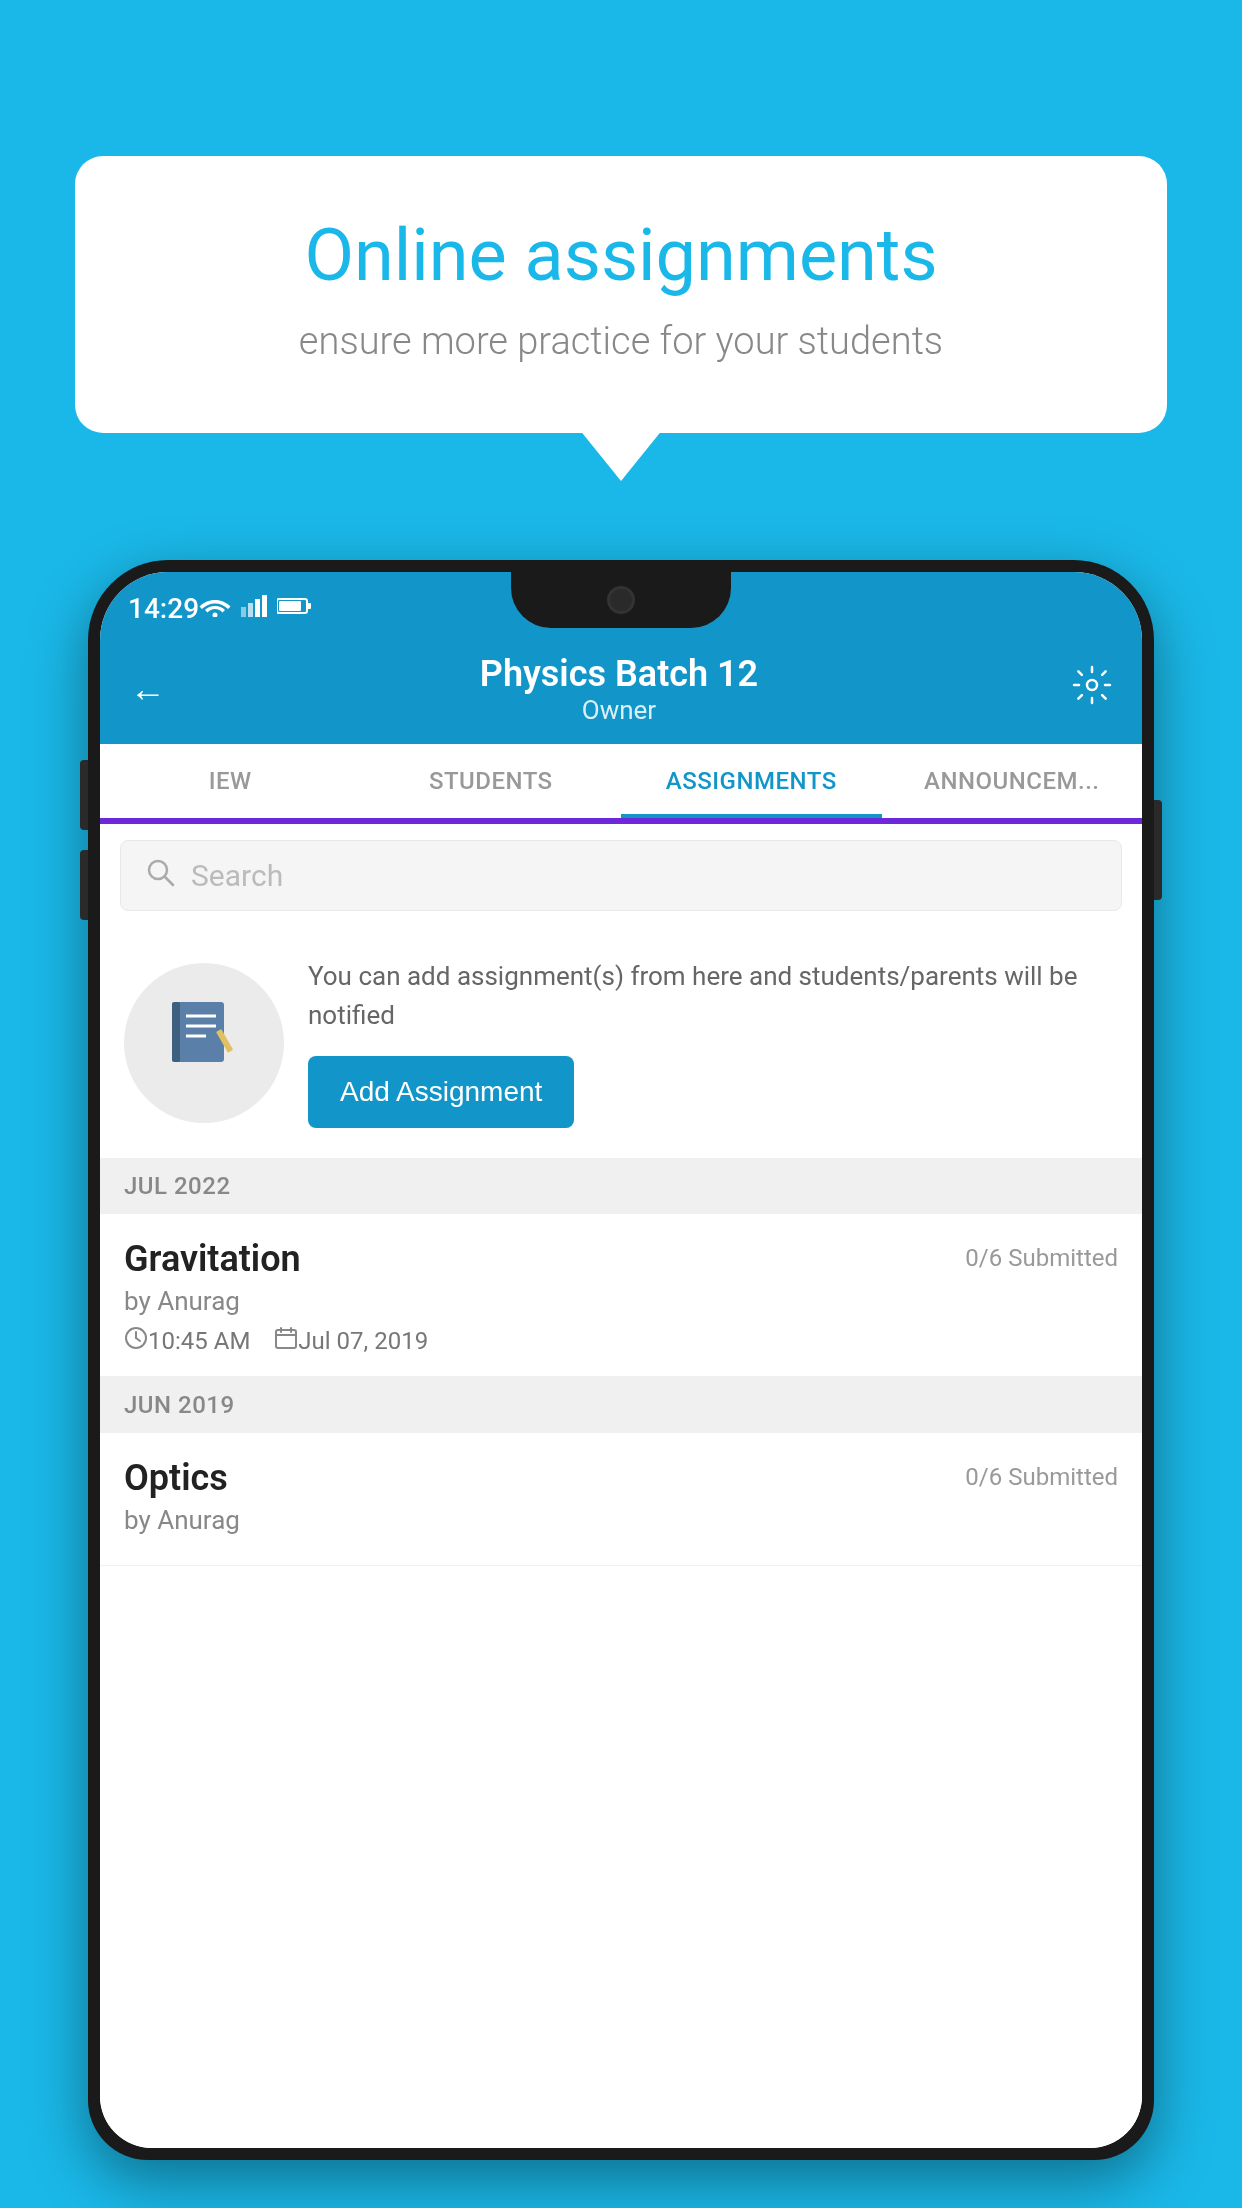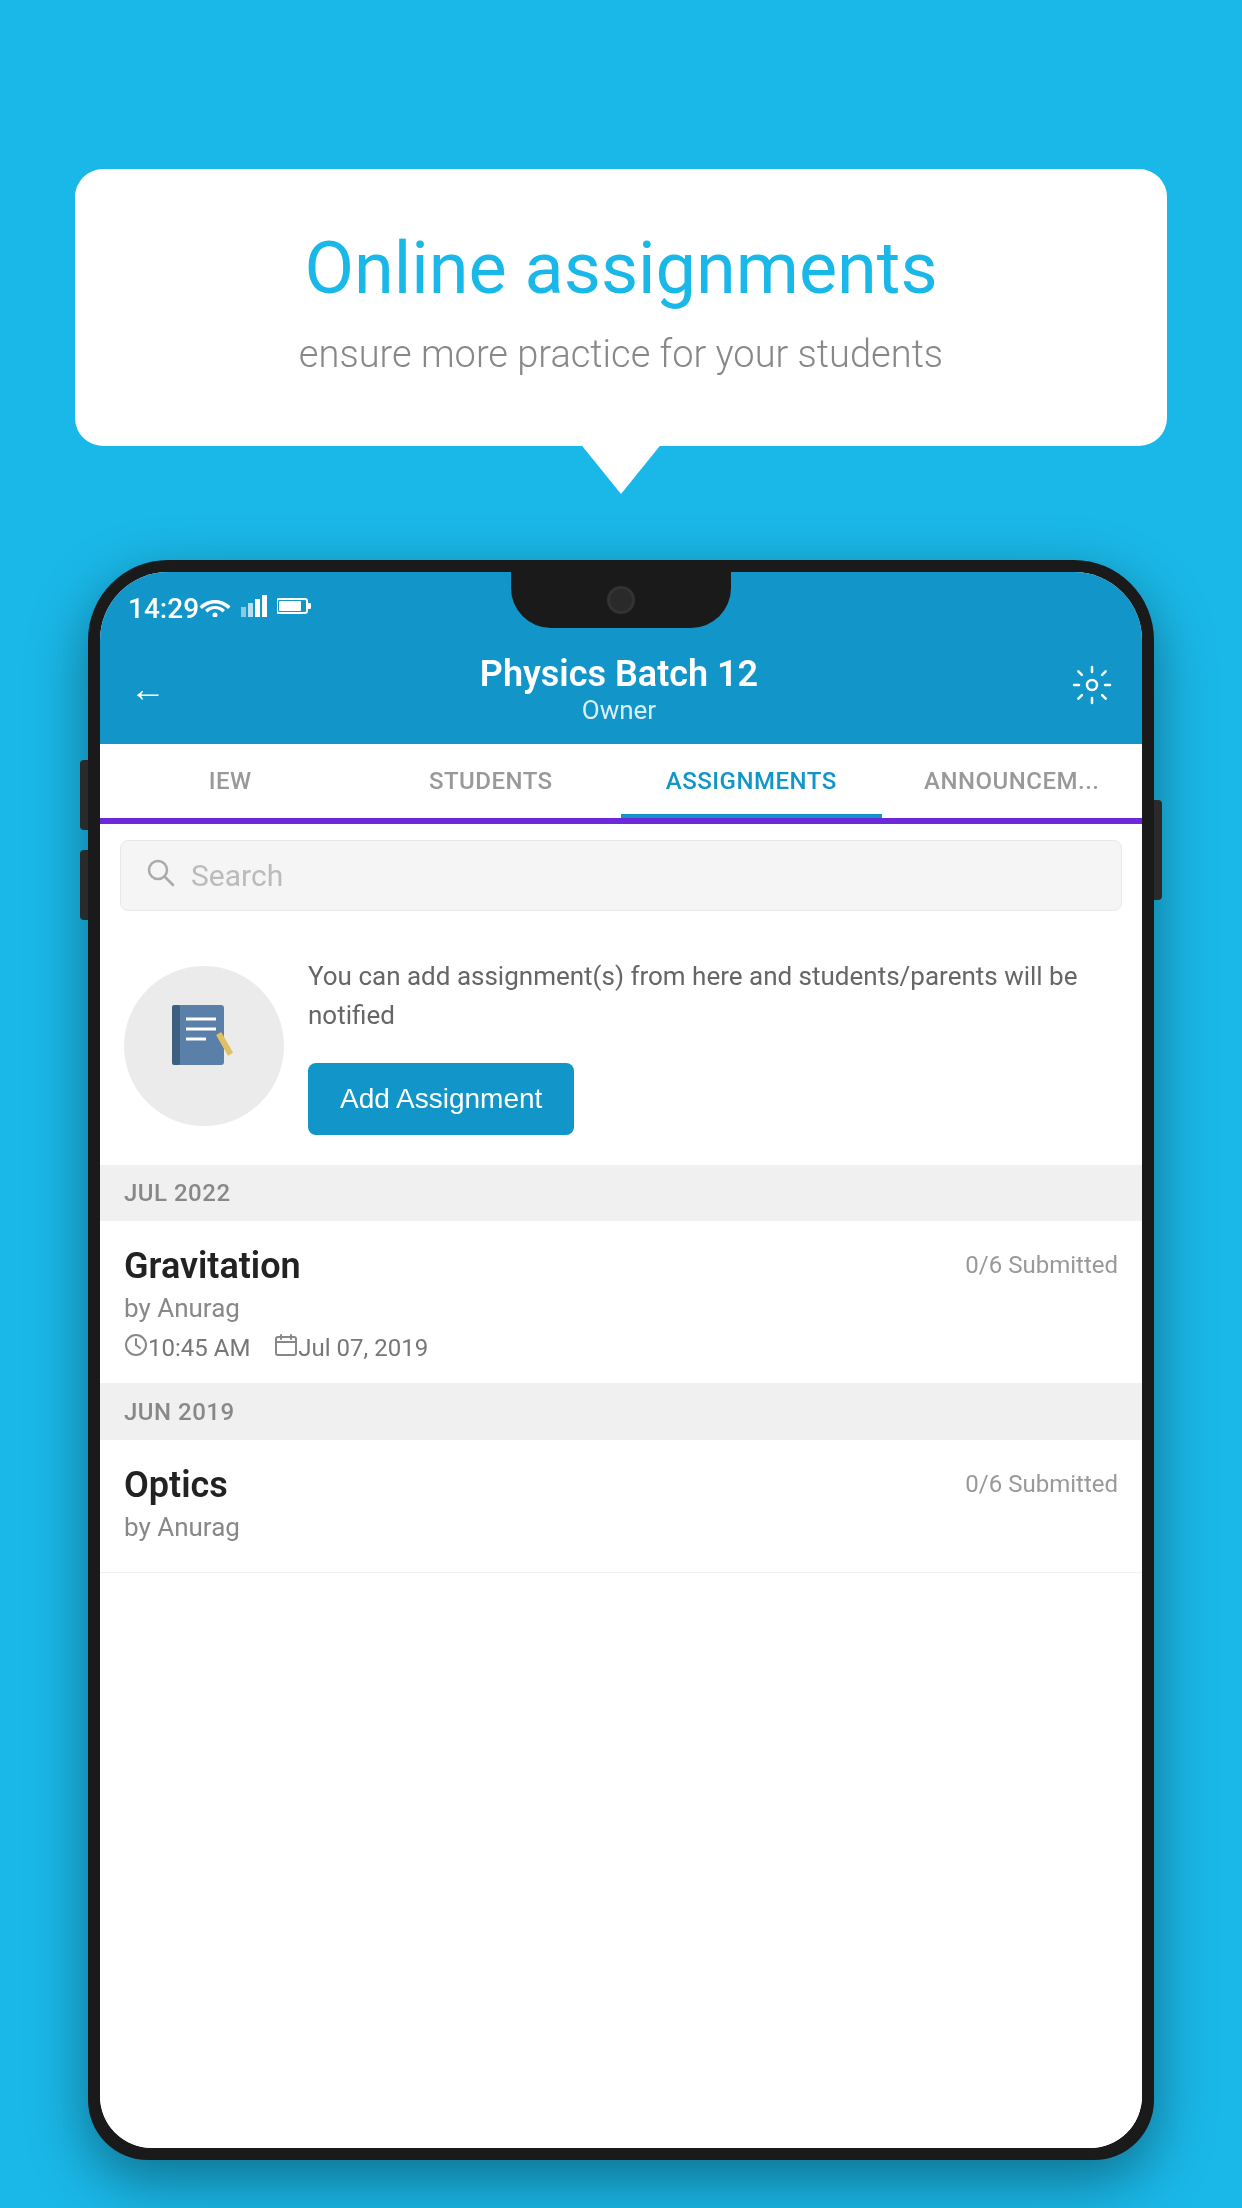--- a/index.html
+++ b/index.html
@@ -9,21 +9,21 @@
       height: 2208px;
       background-color: #1ab8e8;
       font-family: 'Roboto', Arial, sans-serif;
       overflow: hidden;
       position: relative;
     }
 
     
     .speech-bubble-container {
       position: absolute;
-      top: 169px;
+      top: 156px;
       left: 75px;
       right: 75px;
     }
 
     .speech-bubble {
       background: white;
       border-radius: 28px;
       padding: 60px 70px 70px 70px;
       position: relative;
       text-align: center;
@@ -262,21 +262,21 @@
     }
 
     .assignment-icon-inner {
       font-size: 72px;
     }
 
     .assignment-info {
       flex: 1;
       display: flex;
       flex-direction: column;
-      gap: 28px;
+      gap: 21px;
     }
 
     .assignment-desc {
       color: #666;
       font-size: 26px;
       line-height: 1.5;
     }
 
     .add-assignment-btn {
       background: #1295c8;

